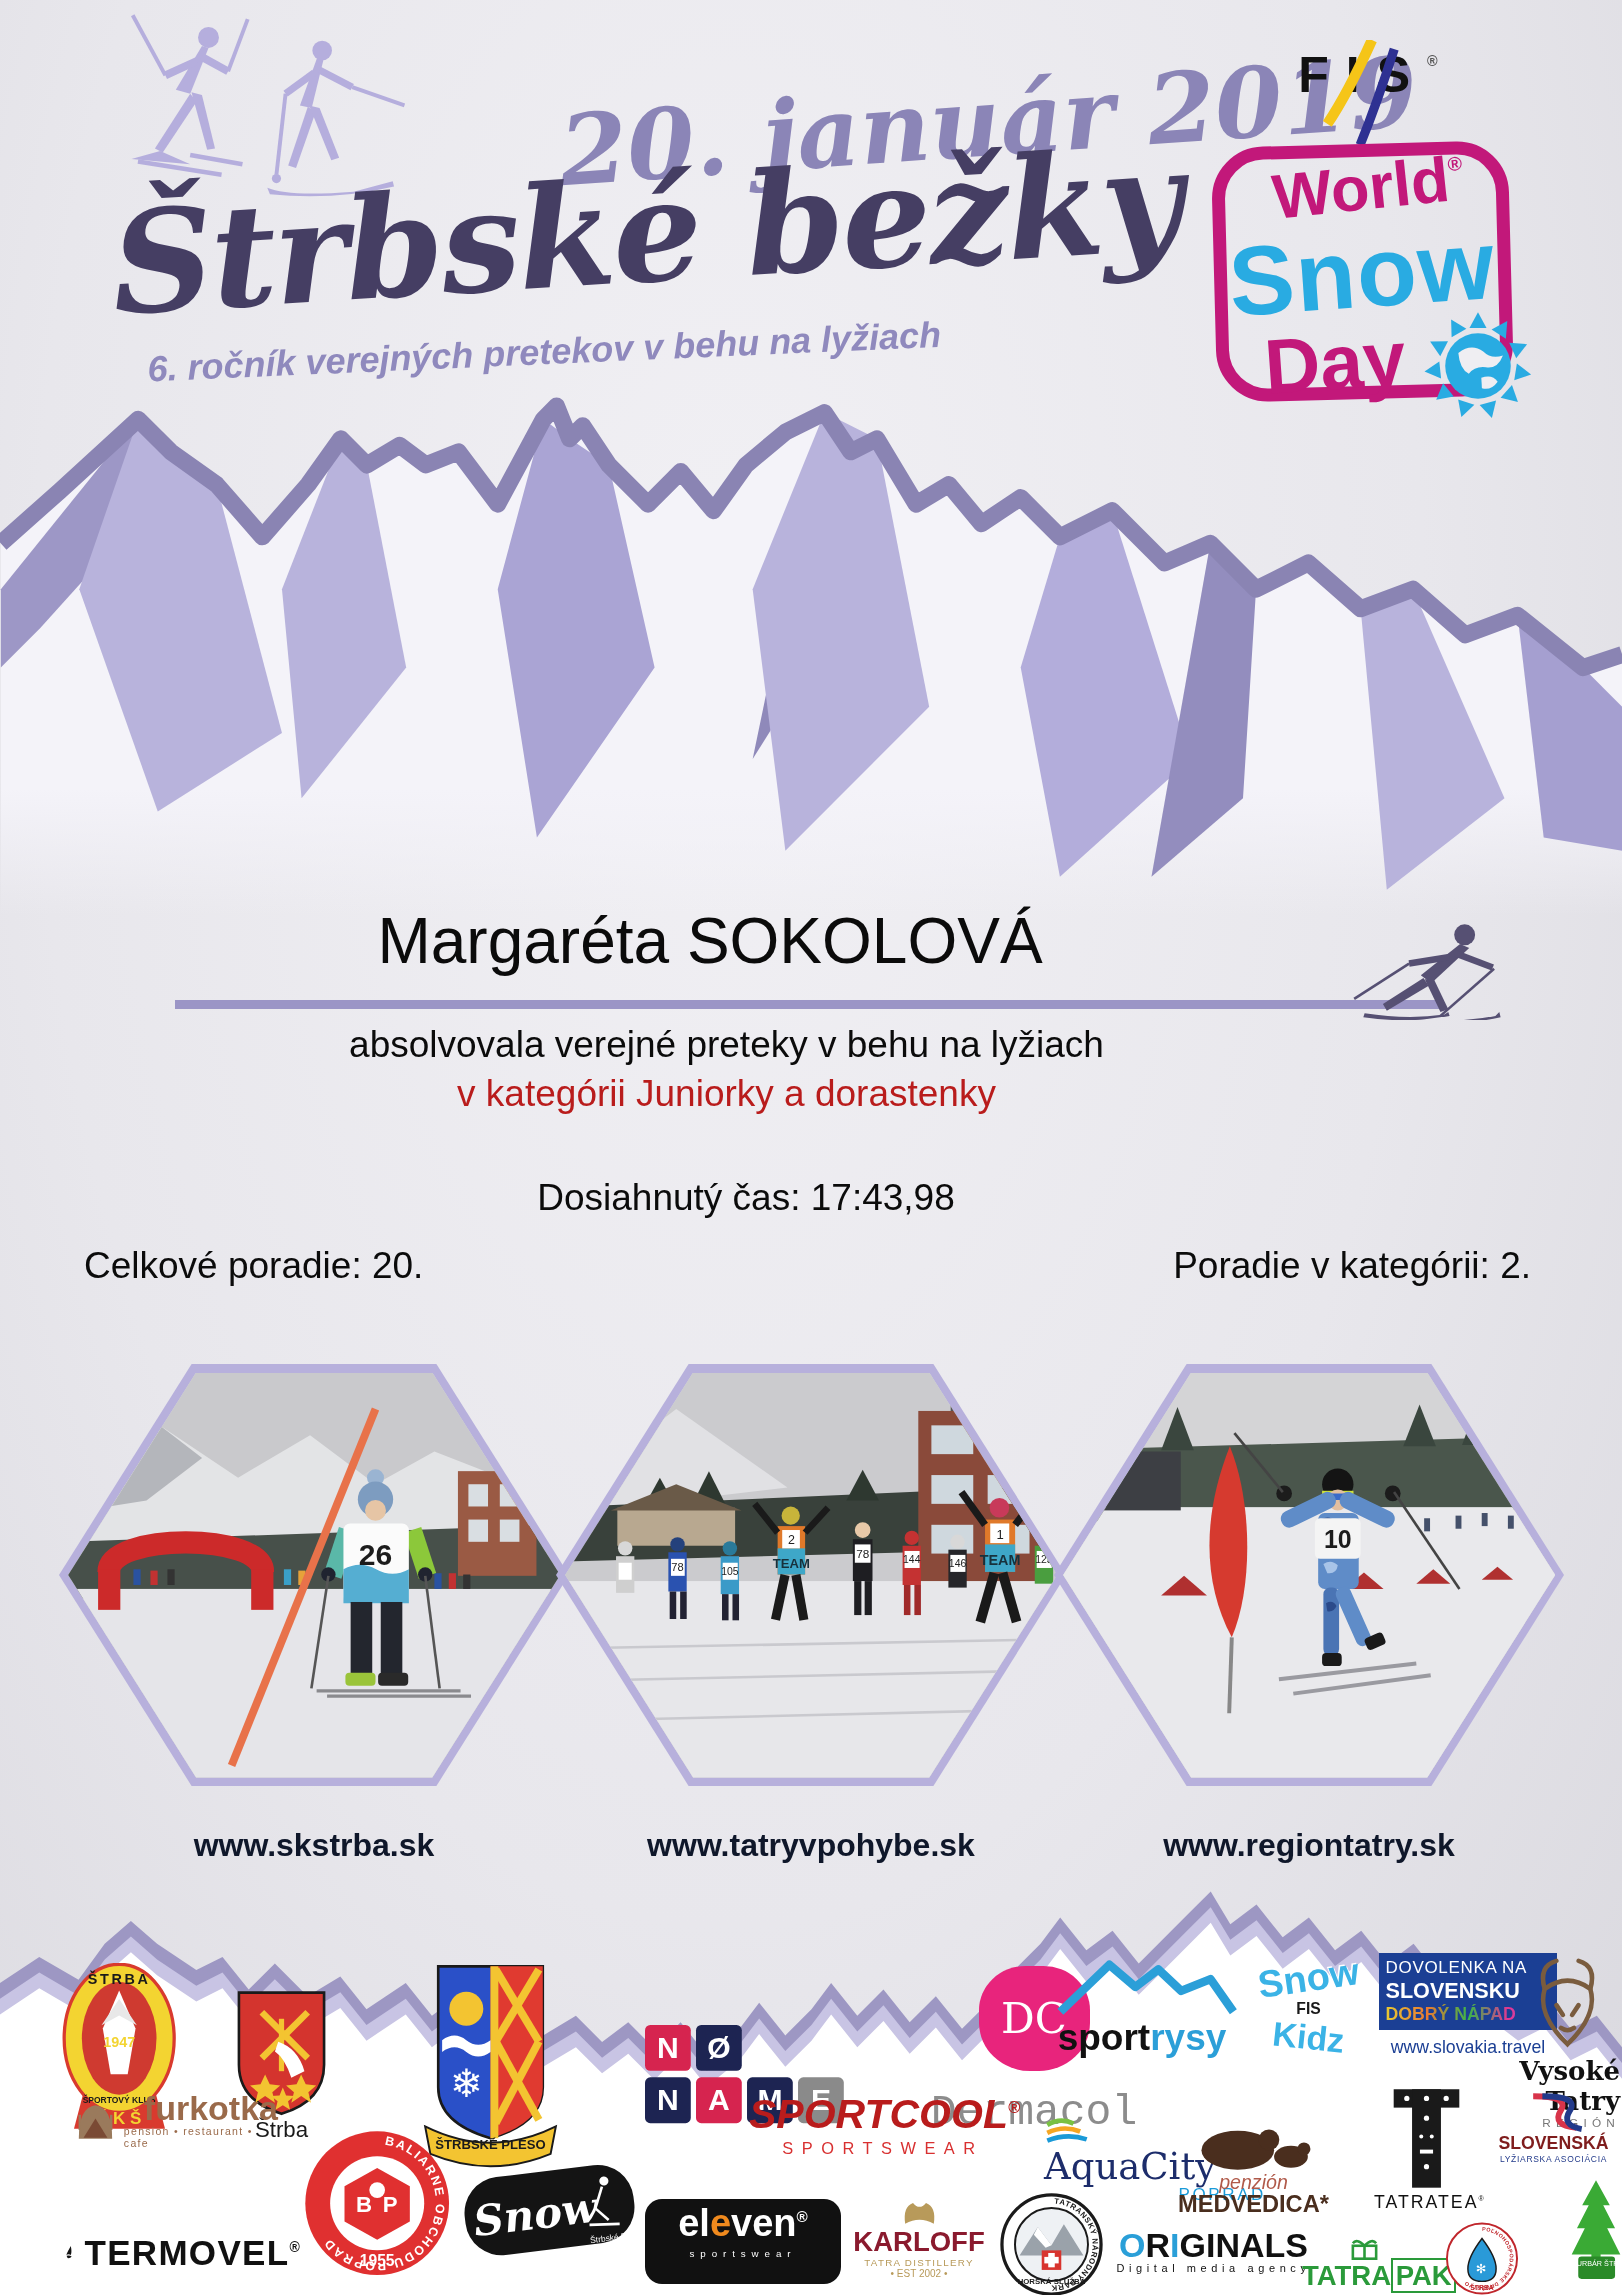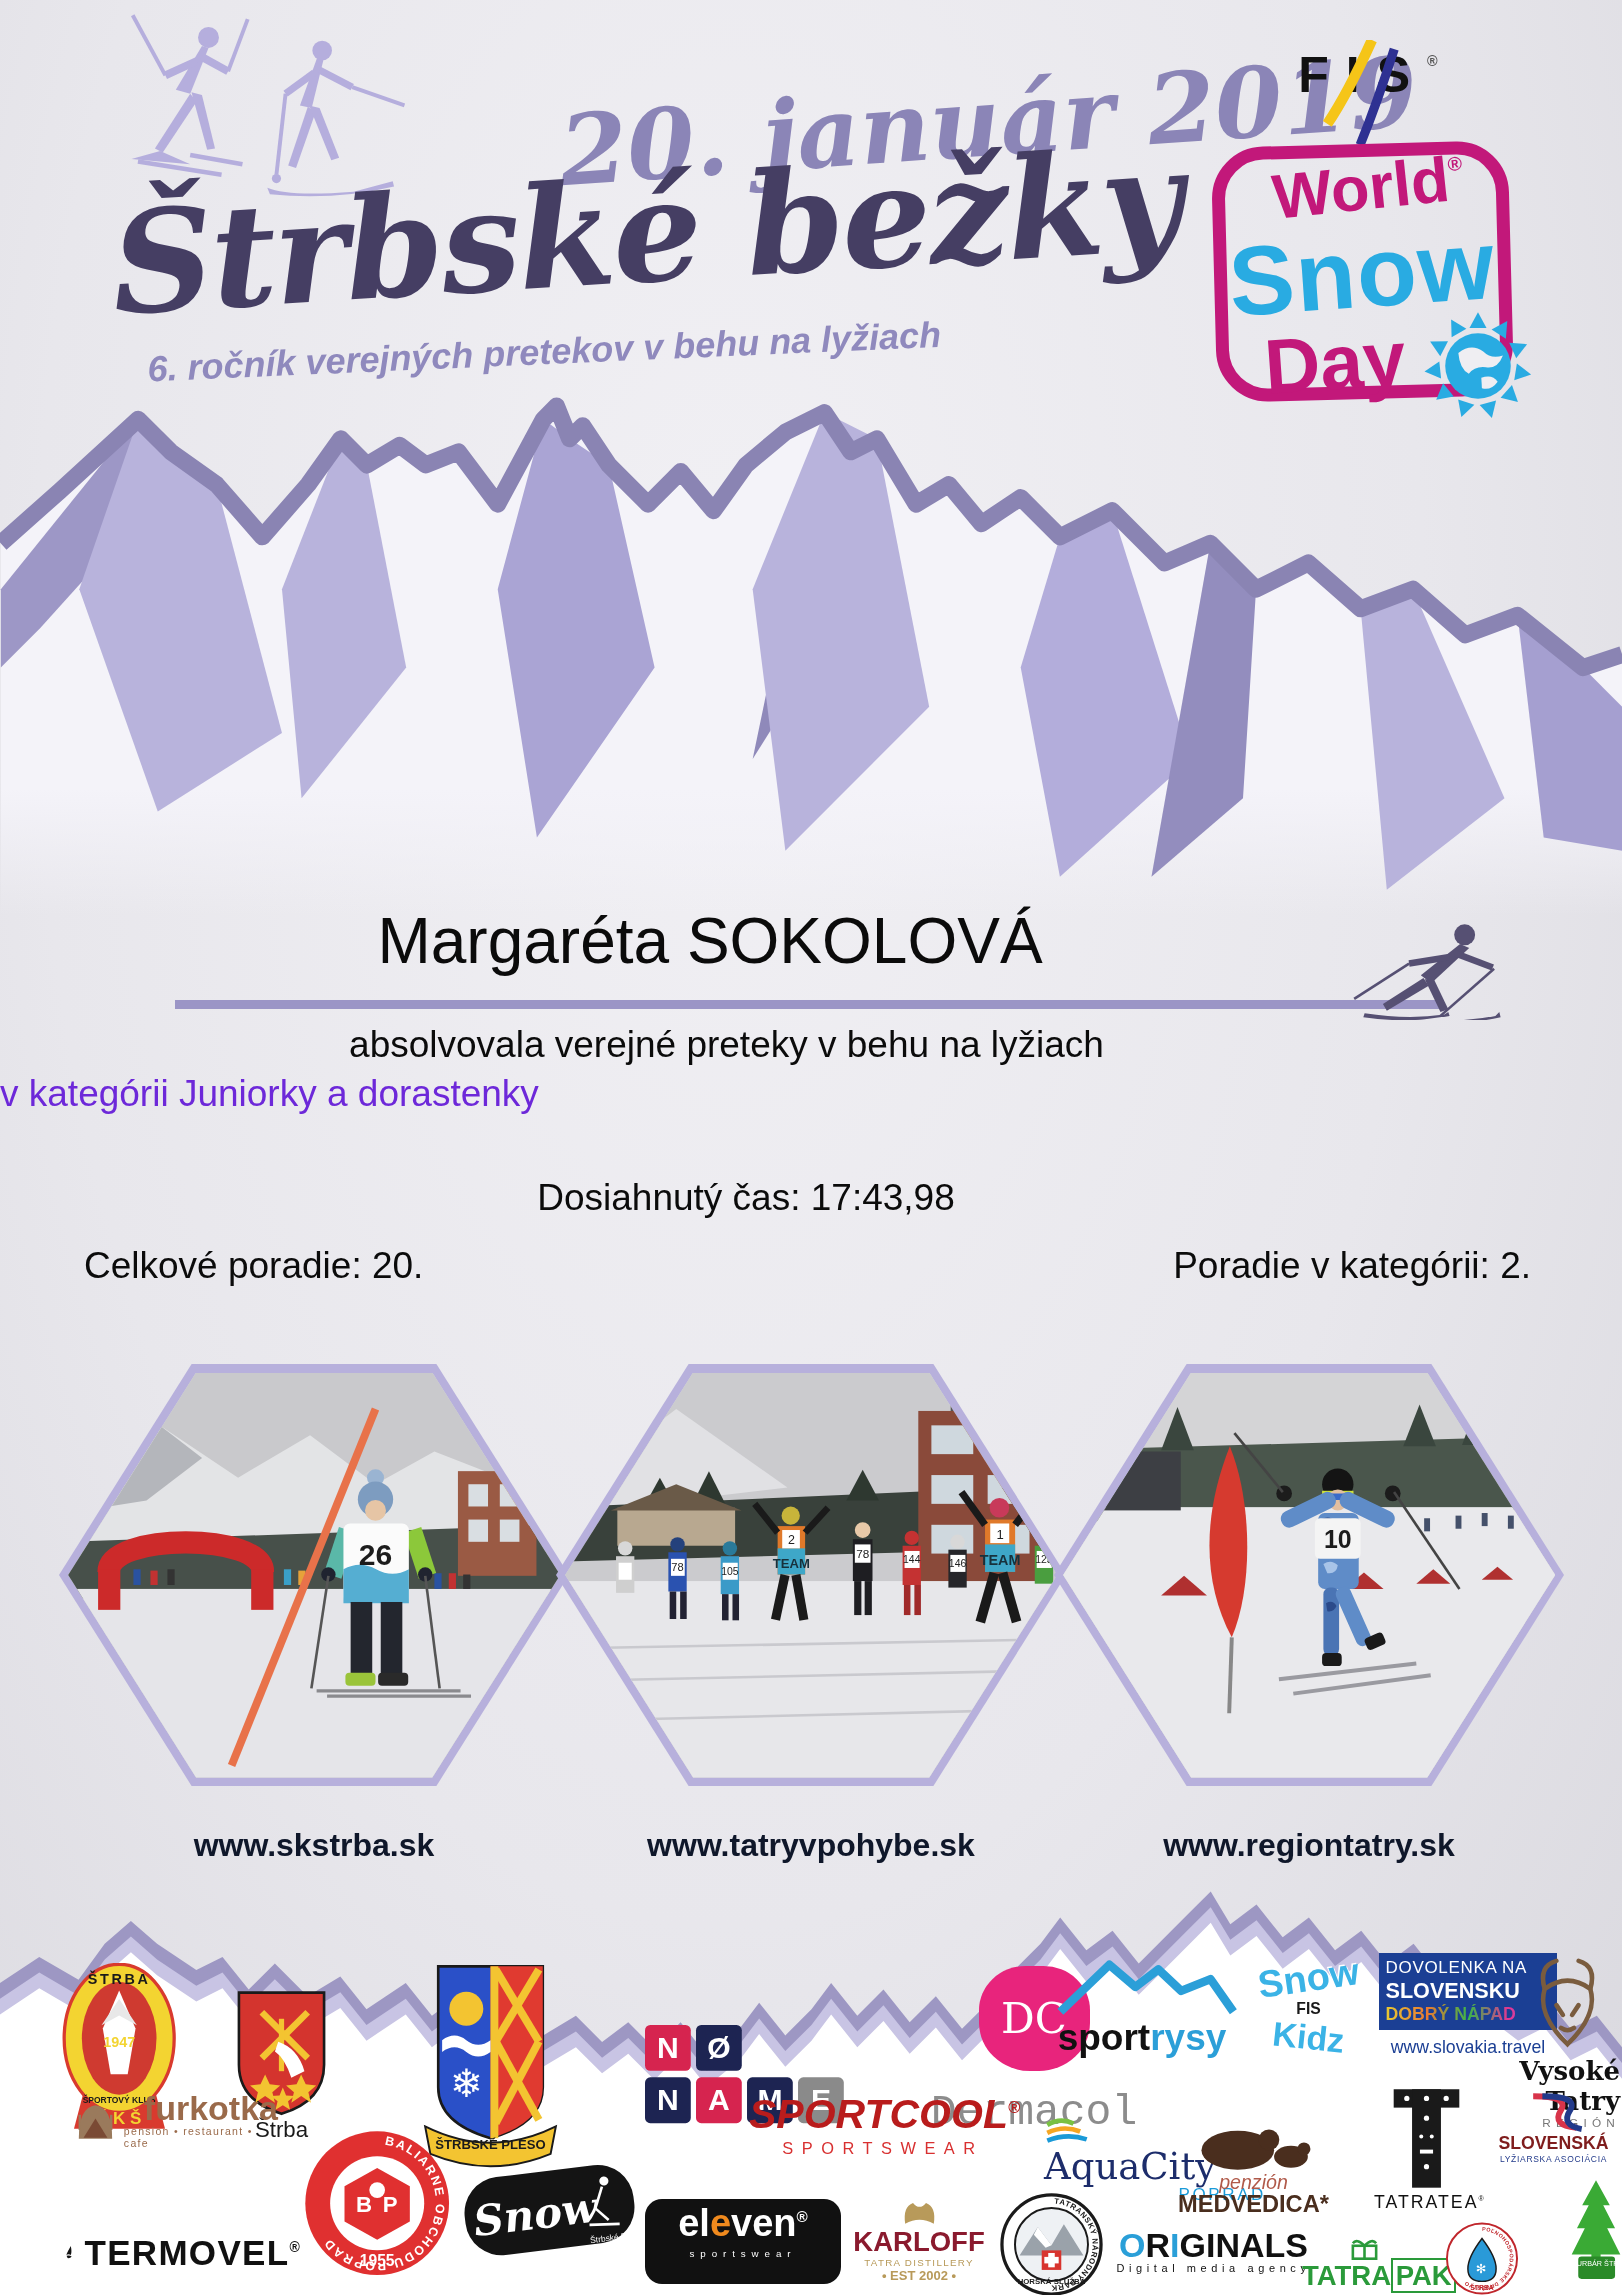--- a/index.html
+++ b/index.html
@@ -26,21 +26,21 @@
   .fis-world .r{font-size:19.6px;vertical-align:29.4px;}
   .fis-snow{position:absolute;left:-6.5px;top:171px;width:100%;text-align:center;font-size:98px;font-weight:bold;
         color:#29abe2;transform:rotate(-4deg);letter-spacing:1.3px;}
   .fis-day{position:absolute;left:26px;top:272px;width:196px;text-align:center;font-size:77px;font-weight:bold;
         color:#c2187a;transform:rotate(-4deg);}
   .fis-globe{position:absolute;right:-11.8px;bottom:-13px;}
   
   .name{left:0;top:904px;width:1420px;text-align:center;font-size:64px;color:#0b0b0b;}
   .rule{left:175px;top:1000px;width:1269px;height:9.2px;background:#9b95c6;}
   .ach1{left:0;top:1024px;width:1453px;text-align:center;font-size:37px;color:#0b0b0b;}
-  .ach2{left:0;top:1073px;width:1453px;text-align:left;font-size:37px;color:#6d28d9;}
+  .ach2{left:0;top:1073px;width:1453px;text-align:center;font-size:37px;color:#b91c1c;}
   .time{left:0;top:1177px;width:1492px;text-align:center;font-size:37px;color:#0b0b0b;}
   .rank-l{left:84px;top:1245px;font-size:37px;color:#0b0b0b;}
   .rank-r{right:92px;top:1245px;font-size:37px;color:#0b0b0b;}
   
   .hex{position:absolute;top:1364px;width:510px;height:422px;
        clip-path:polygon(26% 0,74% 0,100% 50%,74% 100%,26% 100%,0 50%);background:#b7b0dc;}
   .hex-in{position:absolute;left:9.2px;top:8.5px;width:492px;height:405px;
        clip-path:polygon(26% 0,74% 0,100% 50%,74% 100%,26% 100%,0 50%);background:#d8d8da;}
   .hex1{left:59px;} .hex2{left:556px;} .hex3{left:1054px;}
   .url{top:1827px;width:510px;text-align:center;font-size:32px;font-weight:bold;color:#0f172a;}
@@ -98,21 +98,21 @@
   .tt-txt{font-size:17.7px;letter-spacing:2px;color:#111;margin-top:2.6px;}
   .sla1{font-size:17.7px;font-weight:bold;color:#7f1d1d;}
   .sla2{font-size:8.5px;color:#223a8a;letter-spacing:0.7px;}
   .term-txt{font-size:35px;font-weight:bold;color:#111;letter-spacing:1.3px;}
   .eleven-box{background:#111;border-radius:17px;width:196px;height:85px;text-align:center;color:#fff;}
   .eleven-txt{font-size:38px;font-weight:bold;line-height:1.3;}
   .eleven-txt .e{color:#f08a1e;}
   .eleven-sub{font-size:9.8px;letter-spacing:5.9px;}
   .karl-name{font-size:27.5px;font-weight:bold;color:#8a1a2e;line-height:1.1;}
   .karl-sub{font-size:9.8px;color:#b89a5a;letter-spacing:1.3px;}
-  .karl-est{font-size:13px;color:#b89a5a;font-weight:bold;}
+  .karl-est{font-size:10px;color:#b89a5a;}
   .orig-txt{font-size:34px;font-weight:bold;color:#111;line-height:1;}
   .orig-txt .b{color:#2a9fd8;}
   .orig-sub{font-size:11px;letter-spacing:4.6px;color:#111;}
   .tp-txt{font-size:27.5px;font-weight:bold;color:#2a9a3a;line-height:1;}
   .tp-txt .boxed{border:2px solid #2a9a3a;padding:0 2.6px;}
   .tp-sro{font-size:10.5px;color:#2a9a3a;}
   .reg-sm{font-size:40%;vertical-align:super;}
 </style>
 </head>
 <body>

